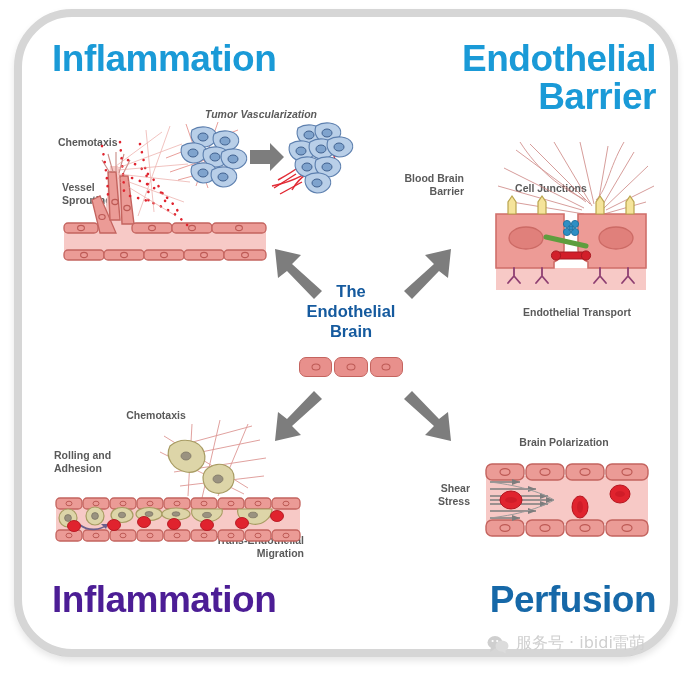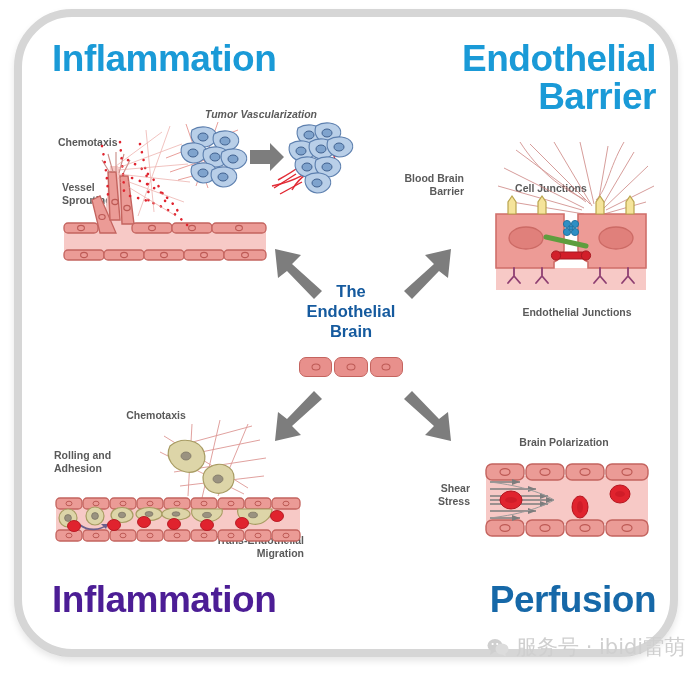--- a/index.html
+++ b/index.html
@@ -34,21 +34,21 @@
 
   .lbl{position:absolute;font-size:10.5px;font-weight:bold;color:#5a5a5a;
        line-height:1.25;white-space:pre-line;}
   .lbl.c{text-align:center;}
   .lbl.r{text-align:right;}
 
   .panel{position:absolute;}
   svg{display:block;overflow:visible;}
 
   .wm{position:absolute;left:487px;top:633px;display:flex;align-items:center;gap:7px;
-      color:#cfcfcf;font-size:21px;font-family:"DejaVu Sans",sans-serif;}
+      color:#cfcfcf;font-size:16px;font-family:"DejaVu Sans",sans-serif;}
 </style>
 </head>
 <body>
 
 <div id="frame"></div>
 
 <div class="qtitle t-ang">Inflammation</div>
 <div class="qtitle t-eb">Endothelial
 Barrier</div>
 <div class="qtitle t-inf">Inflammation</div>
@@ -203,21 +203,21 @@
     <g stroke="#e0232e" stroke-width="1.4" fill="none">
       <path d="M-12,64 L10,50"></path>
         <path d="M-6,70 L16,58"></path>
     </g>
   </g>
 </svg>
 
 <div class="lbl r" style="left:382px;top:172px;width:82px;">Blood Brain
 Barrier</div>
 <div class="lbl c" style="left:497px;top:182px;width:108px;">Cell Junctions</div>
-<div class="lbl c" style="left:492px;top:306px;width:170px;">Endothelial Junctions</div>
+<div class="lbl c" style="left:492px;top:306px;width:170px;">Endothelial Transport</div>
 
 <svg class="panel" style="left:468px;top:140px;" width="200" height="160" viewBox="0 0 200 160">
 
   <g stroke="#c97f7c" stroke-width="0.9" fill="none" opacity=".85">
     <path d="M48,10 L118,62"></path>
       <path d="M62,4 L122,64"></path>
       <path d="M86,2 L124,66"></path>
     <path d="M112,2 L126,64"></path>
       <path d="M140,6 L130,64"></path>
       <path d="M166,12 L134,66"></path>

